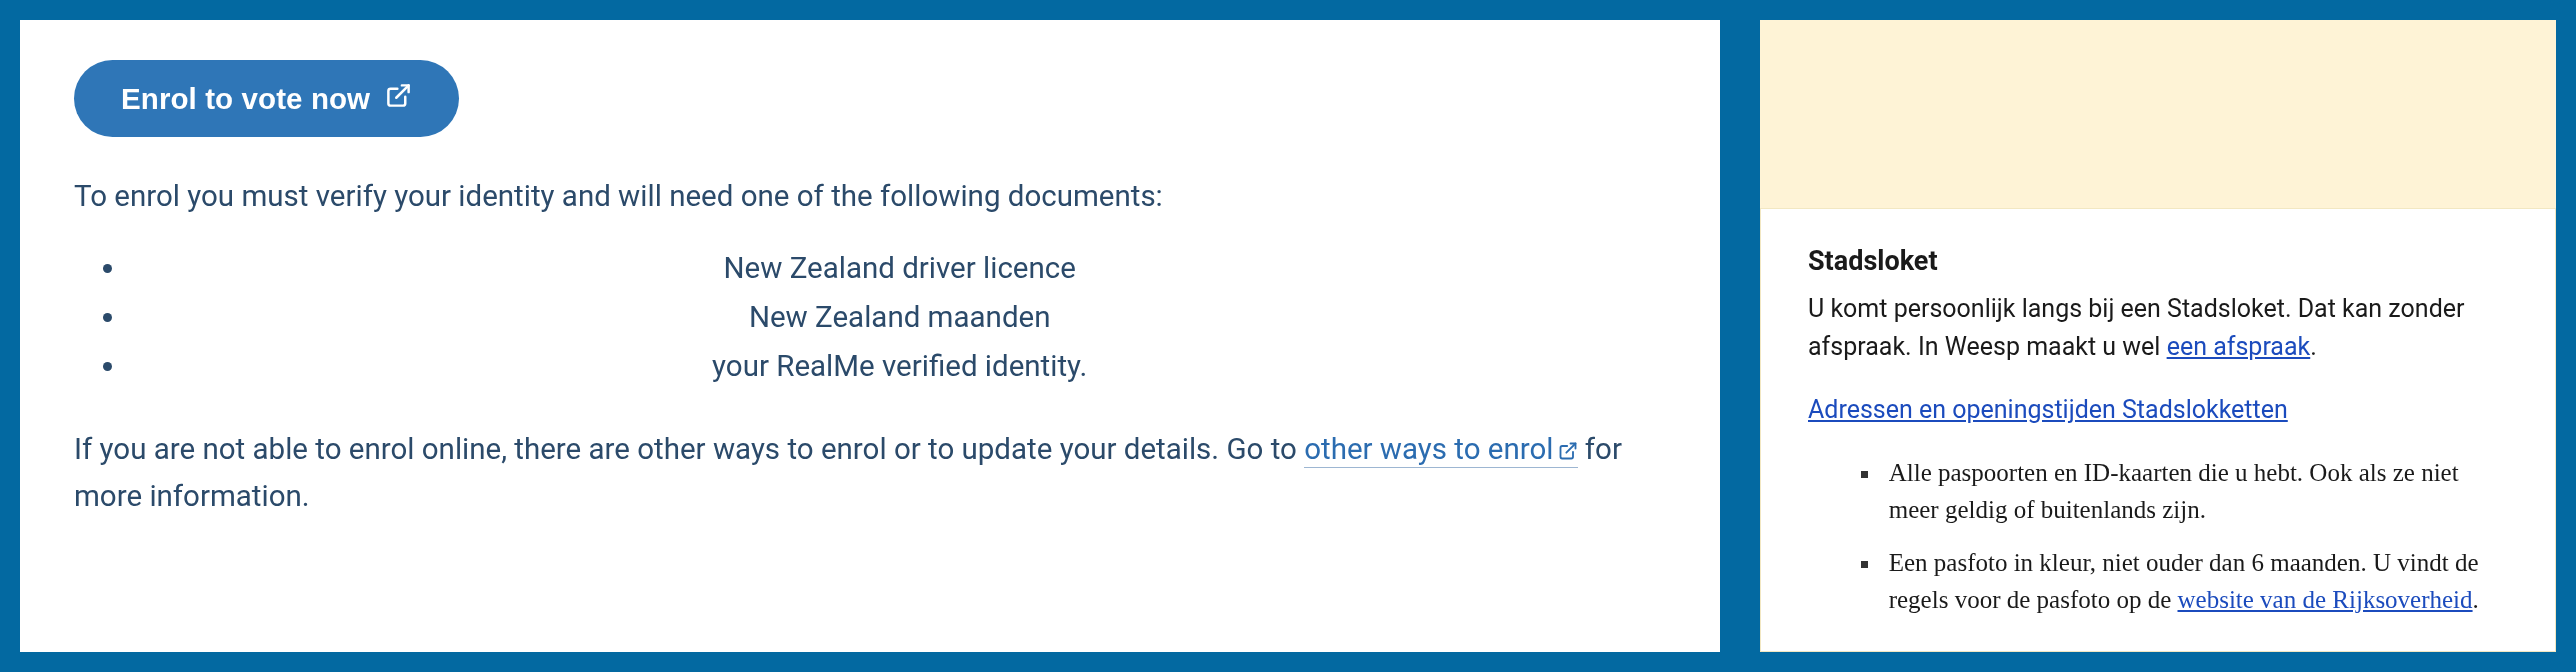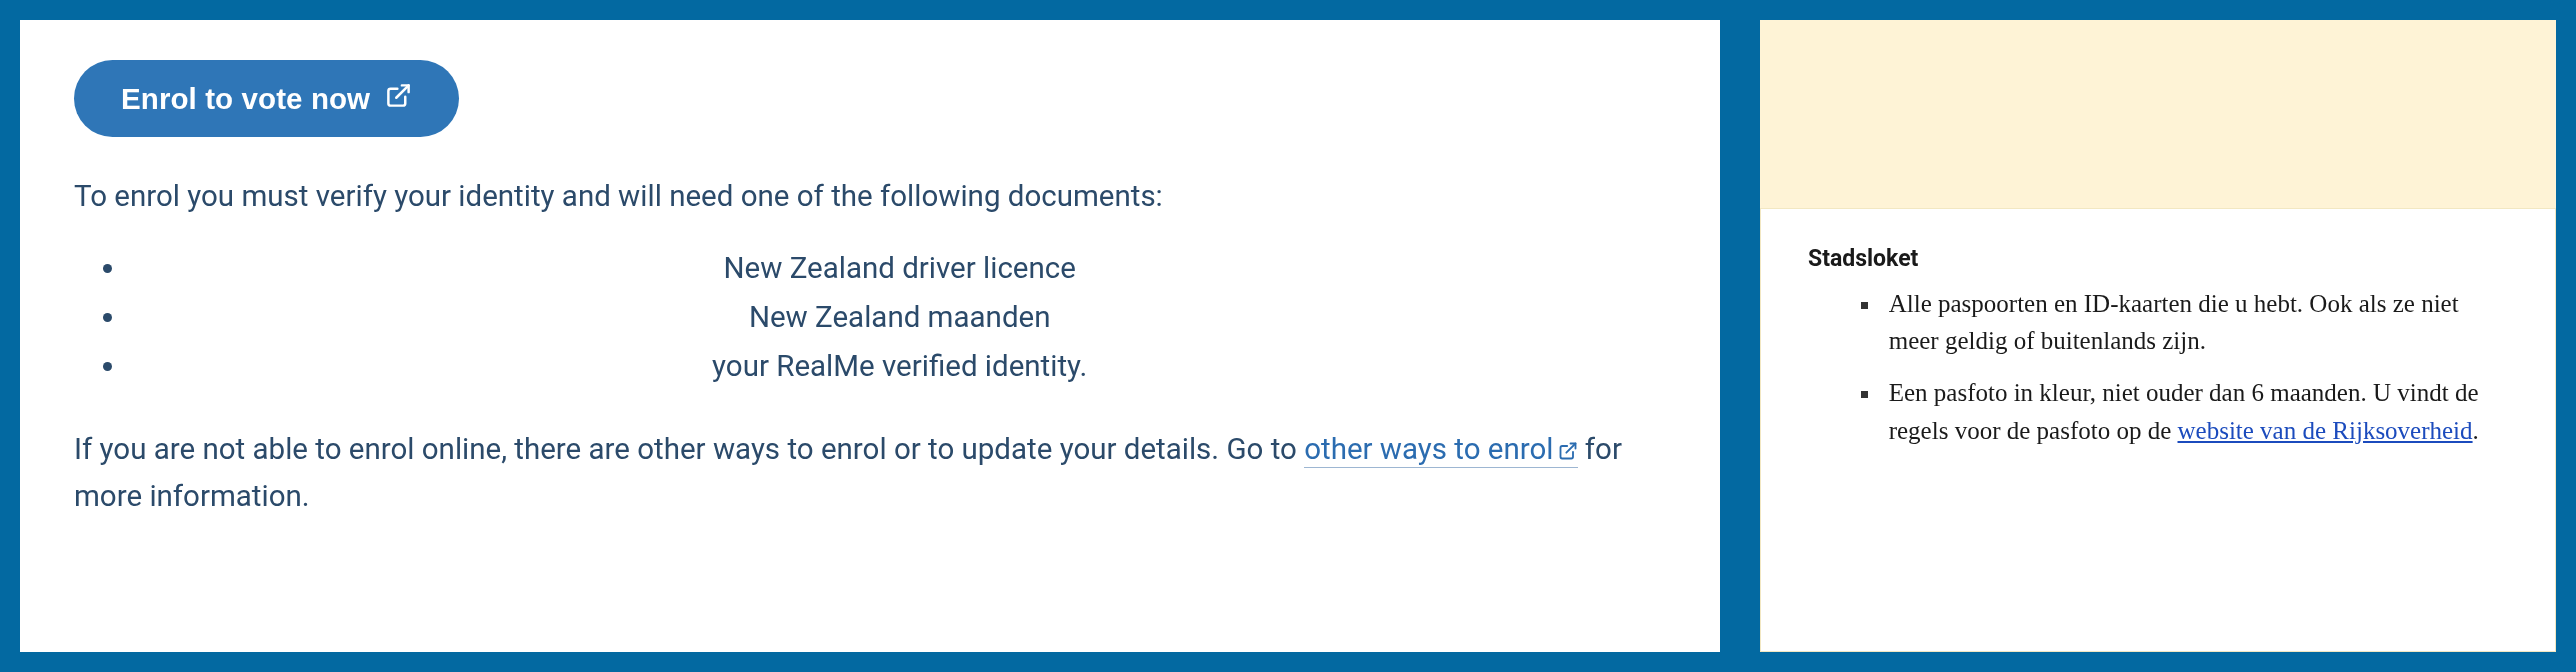--- a/index.html
+++ b/index.html
@@ -76,21 +76,21 @@
     .right-card {
       background: #fff;
       padding: 32px 47px 47px 47px;
       font-size: 25px;
       line-height: 1.55;
       color: #1a1a1a;
       border: 0.7px solid #f2e7c2;
       height: 100%;
     }
     .right-card h3 {
-      font-size: 23px;
+      font-size: 27px;
       font-weight: 700;
       margin-bottom: 6.7px;
     }
     .right-para { margin-bottom: 24px; }
     .right-link {
       color: #1B4BBD;
       text-decoration: underline;
     }
     .square-bullets {
       list-style: square;
@@ -139,21 +139,27 @@
               <line x1="10" y1="14" x2="21" y2="3"></line>
             </svg></span></a><span> for more information.</span>
     </p>
 
   </div>
 
   <div class="panel-right">
     <div class="right-card">
 
       <h3>Stadsloket</h3>
+      <p class="right-para">
+        <span>U komt persoonlijk langs bij een Stadsloket. Dat kan zonder afspraak. In Weesp maakt u wel </span><a href="#" class="right-link">een afspraak</a><span>.</span>
+      </p>
 
+      <p class="right-para">
+        <a href="#" class="right-link">Adressen en openingstijden Stadslokketten</a>
+      </p>
 
       <ul class="square-bullets">
         <li>
           <span>Alle paspoorten en ID-kaarten die u hebt. Ook als ze niet meer geldig of buitenlands zijn.</span>
         </li>
         <li>
           <span>Een pasfoto in kleur, niet ouder dan 6 maanden. U vindt de regels voor de pasfoto op de </span><a href="#" class="right-link">website van de Rijksoverheid</a><span>.</span>
         </li>
       </ul>
 

